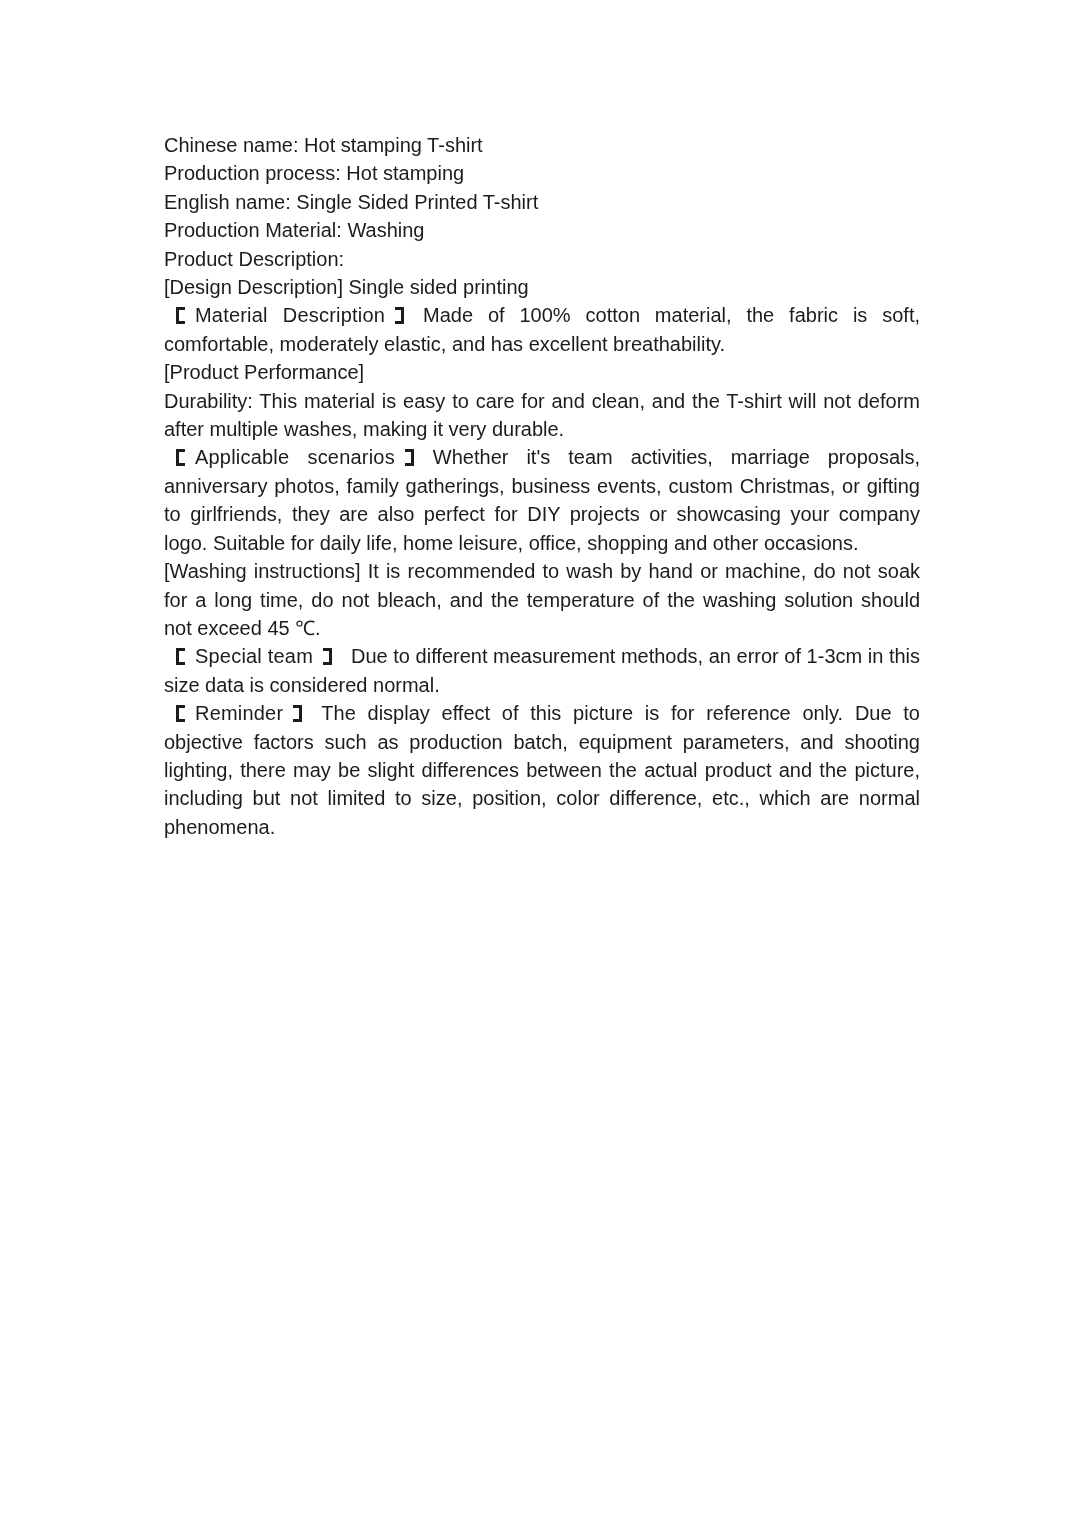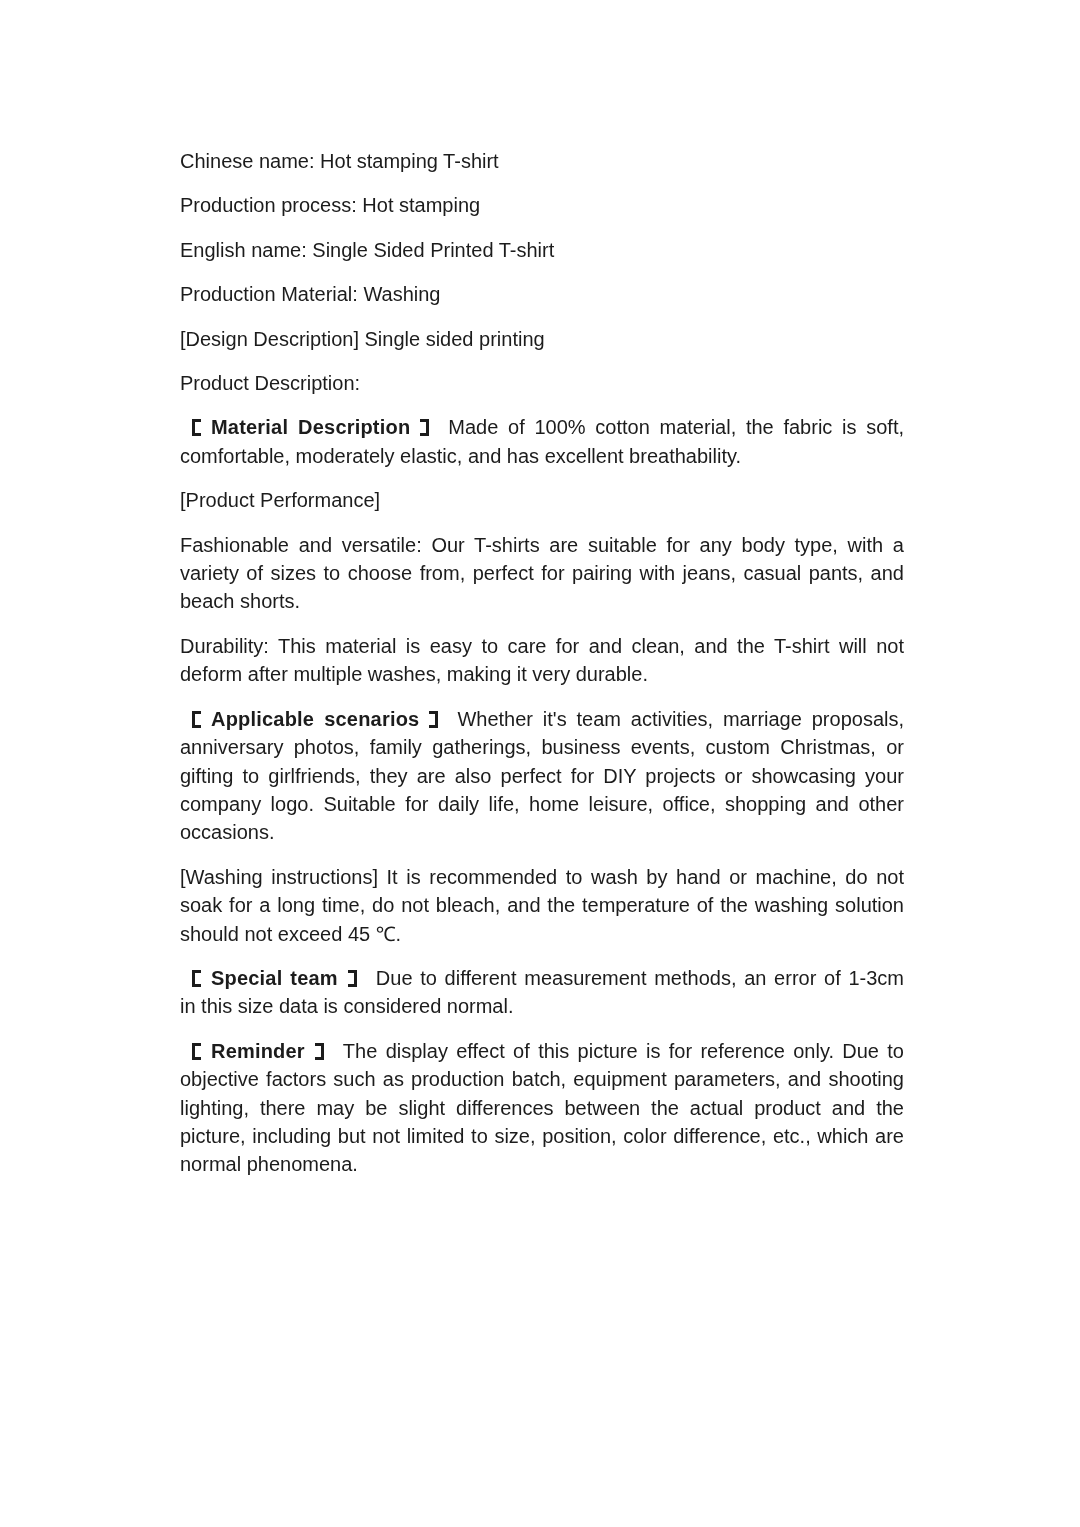--- a/index.html
+++ b/index.html
@@ -15,29 +15,29 @@
     background: #ffffff;
     padding: 131px 160px 0 164px;
     font-family: "Liberation Sans", sans-serif;
     font-size: 20px;
     line-height: 28.4px;
     color: #1c1c1c;
     overflow: hidden;
   }
   .doc-body { width: 756px; }
   p.para {
-    margin: 16px;
+    margin: 0;
     padding: 0;
     text-align: justify;
   }
   p.para-bracket {
     text-indent: 12px;
   }
   .sec-heading {
-    font-weight: 700;
+    font-weight: 400;
     letter-spacing: 0.2px;
   }
   
   .bk {
     display: inline-block;
     box-sizing: border-box;
     width: 9px;
     height: 17px;
     vertical-align: -2px;
   }
@@ -57,24 +57,23 @@
 </style>
 </head>
 <body>
 
 <main class="page">
   <section class="doc-body" id="doc-body">
       <p class="para"><span>Chinese name: Hot stamping T-shirt</span></p>
       <p class="para"><span>Production process: Hot stamping</span></p>
       <p class="para"><span>English name: Single Sided Printed T-shirt</span></p>
       <p class="para"><span>Production Material: Washing</span></p>
+      <p class="para"><span>Product Description:</span></p>
       <p class="para"><span>[Design Description] Single sided printing</span></p>
-      <p class="para"><span>Product Description:</span></p>
       <p class="para para-bracket"><span class="bk bk-open"></span><span class="sec-heading">Material Description</span><span class="bk bk-close"></span><span>Made of 100% cotton material, the fabric is soft, comfortable, moderately elastic, and has excellent breathability.</span></p>
       <p class="para"><span>[Product Performance]</span></p>
-      <p class="para"><span>Fashionable and versatile: Our T-shirts are suitable for any body type, with a variety of sizes to choose from, perfect for pairing with jeans, casual pants, and beach shorts.</span></p>
       <p class="para"><span>Durability: This material is easy to care for and clean, and the T-shirt will not deform after multiple washes, making it very durable.</span></p>
       <p class="para para-bracket"><span class="bk bk-open"></span><span class="sec-heading">Applicable scenarios</span><span class="bk bk-close"></span><span>Whether it's team activities, marriage proposals, anniversary photos, family gatherings, business events, custom Christmas, or gifting to girlfriends, they are also perfect for DIY projects or showcasing your company logo. Suitable for daily life, home leisure, office, shopping and other occasions.</span></p>
       <p class="para"><span>[Washing instructions] It is recommended to wash by hand or machine, do not soak for a long time, do not bleach, and the temperature of the washing solution should not exceed 45 ℃.</span></p>
       <p class="para para-bracket"><span class="bk bk-open"></span><span class="sec-heading">Special team</span><span class="bk bk-close"></span><span>Due to different measurement methods, an error of 1-3cm in this size data is considered normal.</span></p>
       <p class="para para-bracket"><span class="bk bk-open"></span><span class="sec-heading">Reminder</span><span class="bk bk-close"></span><span>The display effect of this picture is for reference only. Due to objective factors such as production batch, equipment parameters, and shooting lighting, there may be slight differences between the actual product and the picture, including but not limited to size, position, color difference, etc., which are normal phenomena.</span></p>
     </section>
 </main>
 
 </body></html>

